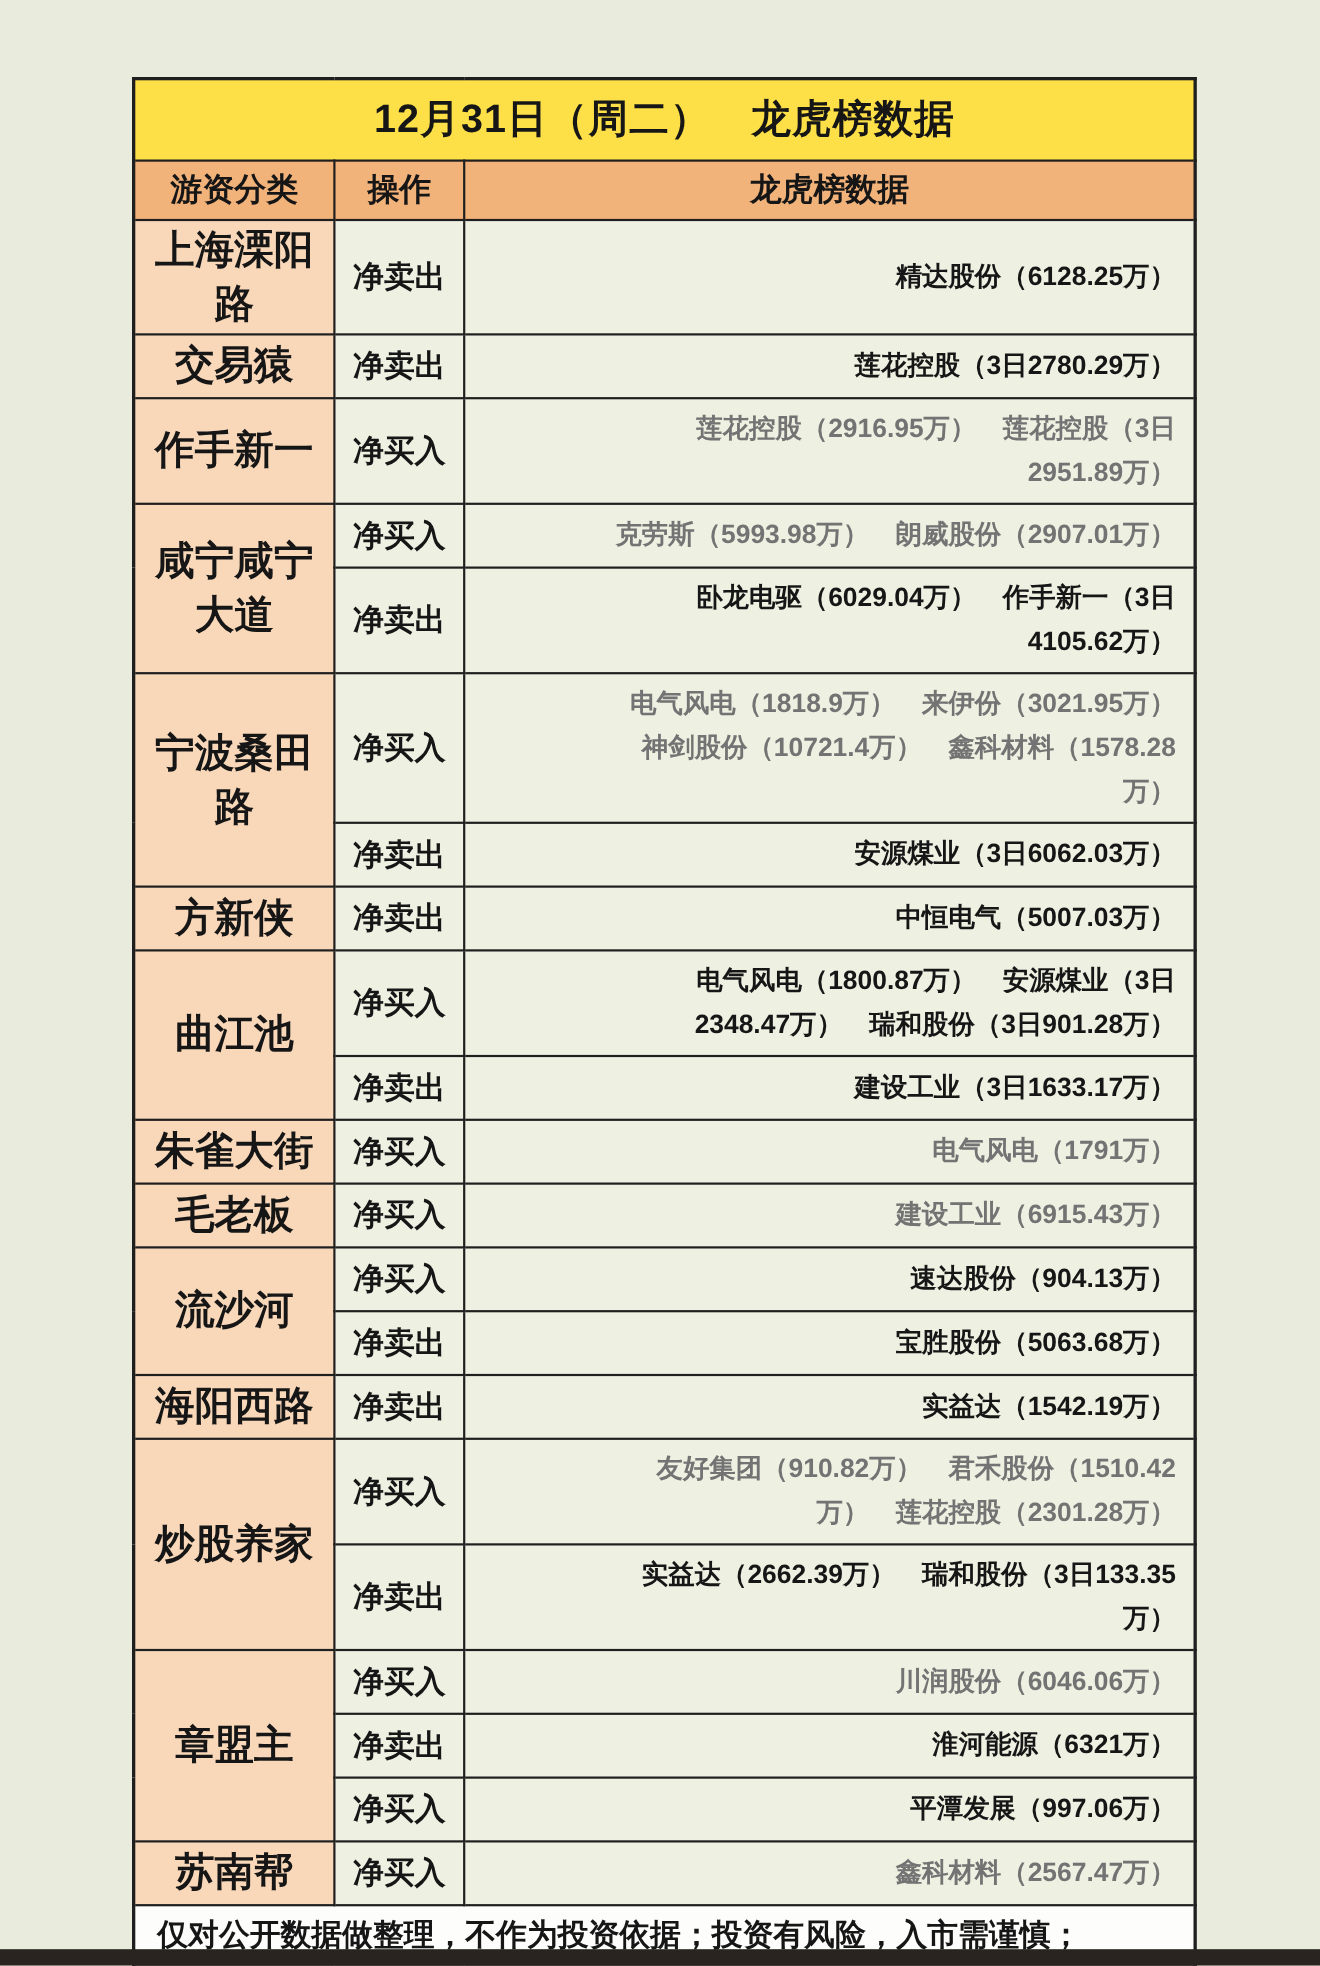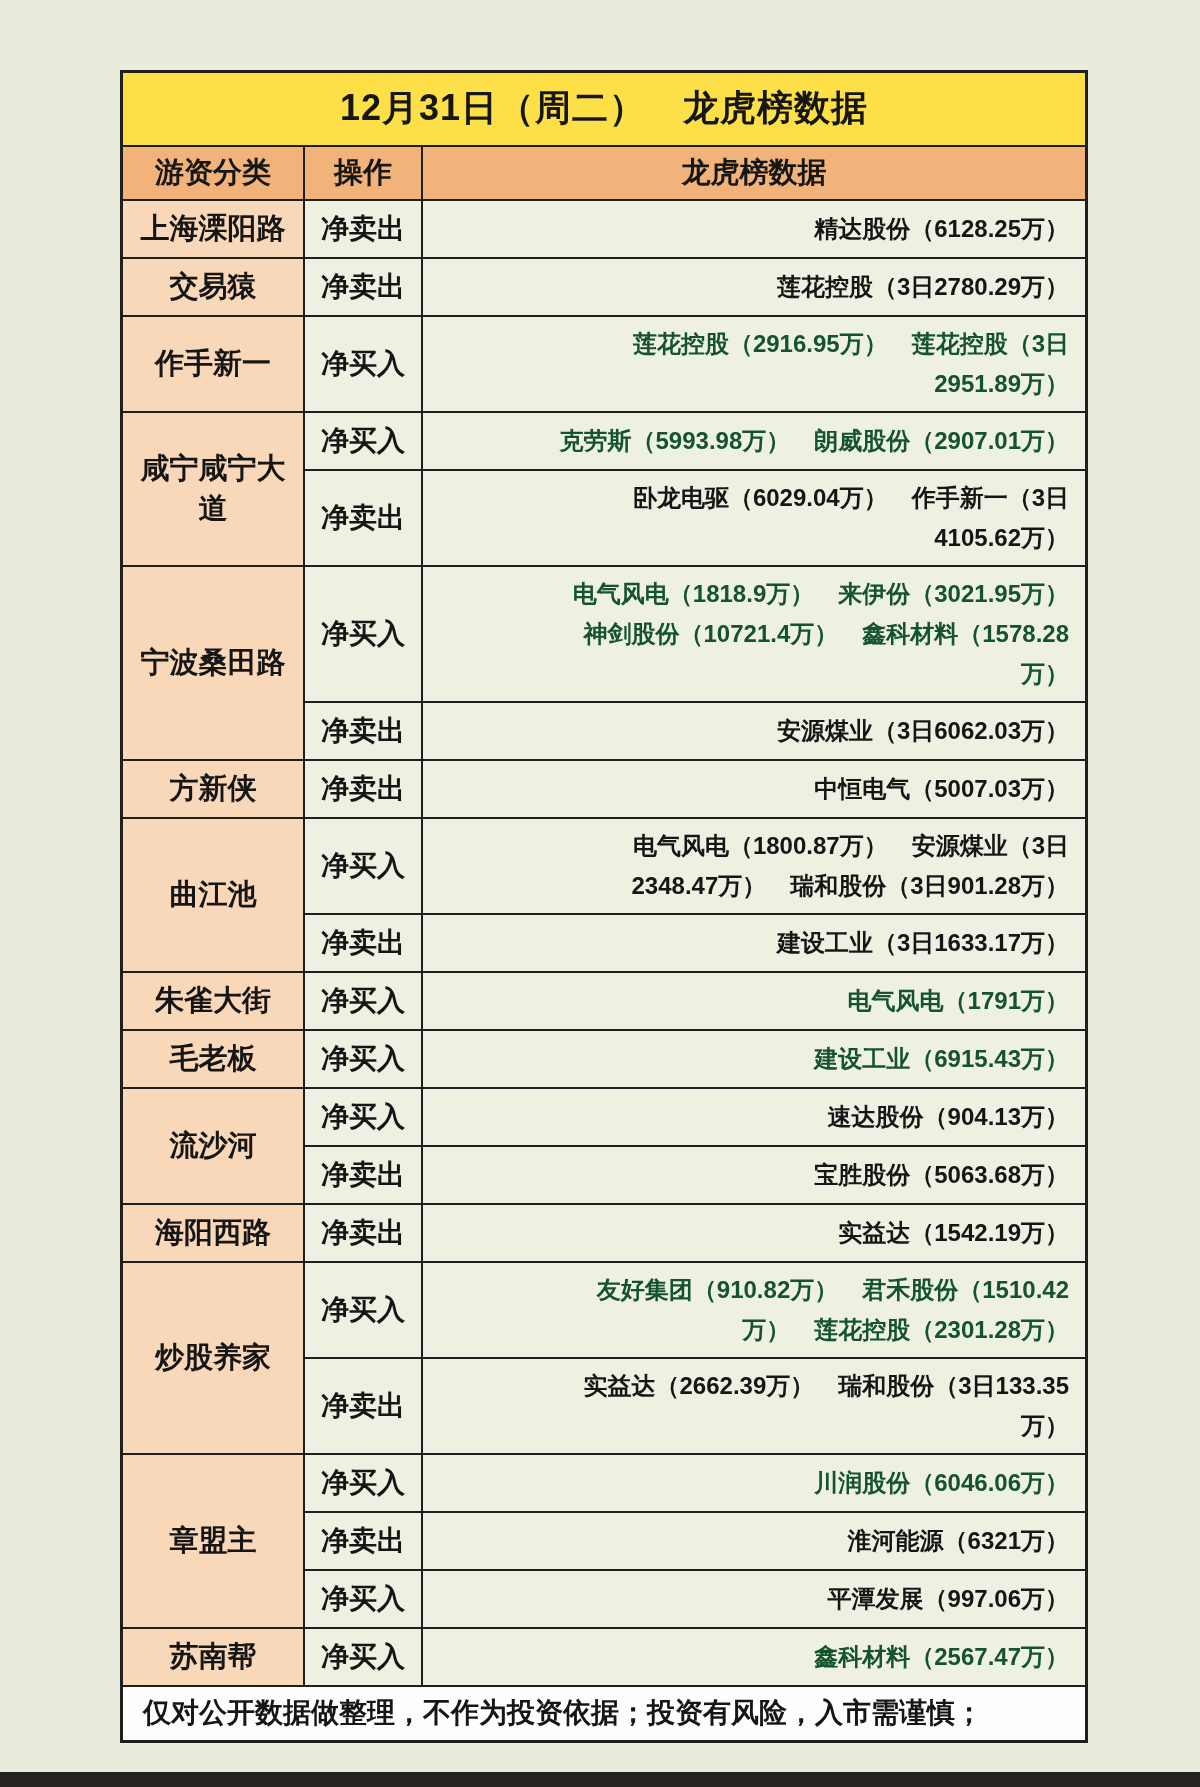--- a/index.html
+++ b/index.html
@@ -31,40 +31,40 @@
   }
   tr.header-row{height:54px;font-family:Liberation Mono, monospace;}
   th{
     background:#f2b37b;
     font-size:29px;
     text-align:center;
   }
   tr.body-row{height:58px;}
   td.cat{
     background:#f9d8ba;
-    font-size:29px;
+    font-size:36px;
     text-align:center;
     width:172px;
     padding:2px 4px;
   }
   td.op{
     background:#eef1e2;
     font-size:28px;
     text-align:center;
     width:114px;
   }
   td.data{
     background:#eef1e2;
     font-size:24px;
     text-align:right;
     padding:7px 16px;
     line-height:40px;
     white-space:pre-wrap;
   }
-  td.data.red{color:#14532d;padding-left:10px;}
+  td.data.red{color:#737373;padding-left:10px;}
   tr.footer-row{height:56px;}
   .footer-cell{
     background:#fdfdfc;
     font-size:28px;
     text-align:left;
     padding:0 20px;
   }
   .bottom-bar{
     position:absolute;left:0;bottom:0;width:1200px;height:15px;
     background:#29241f;

